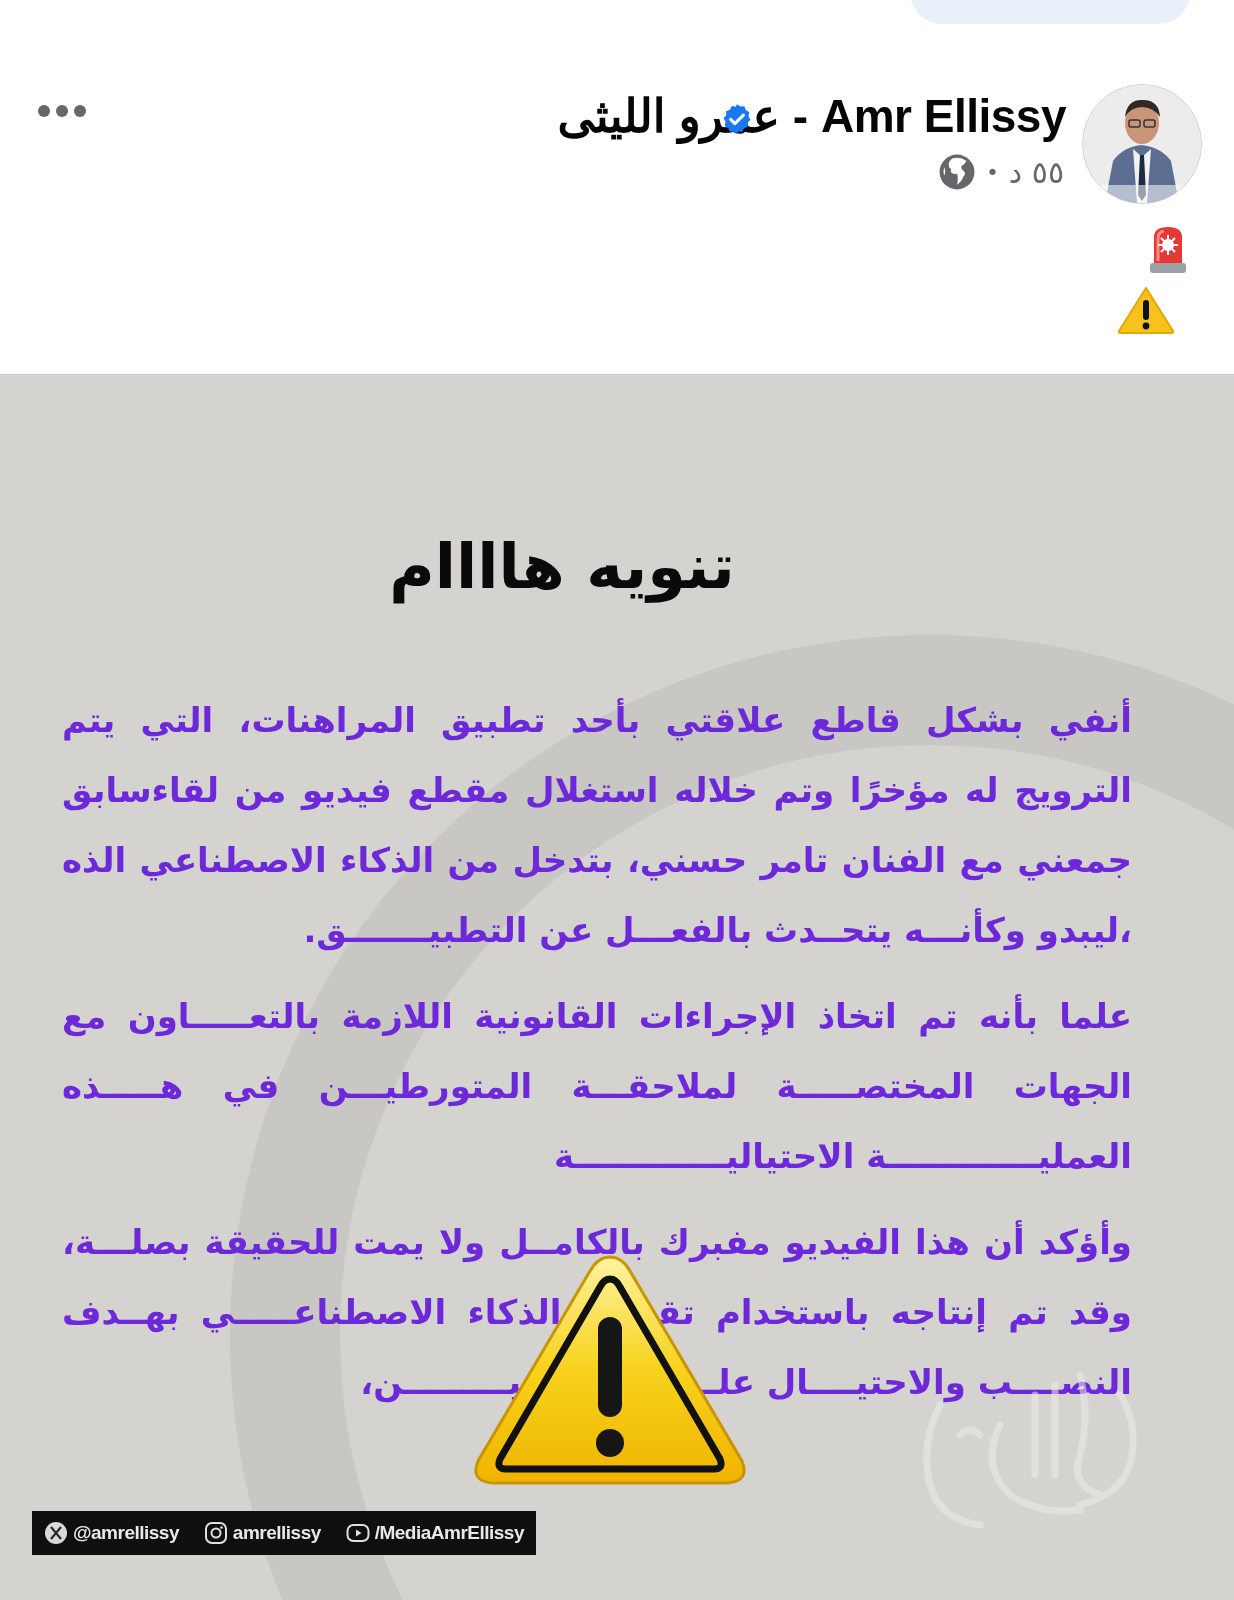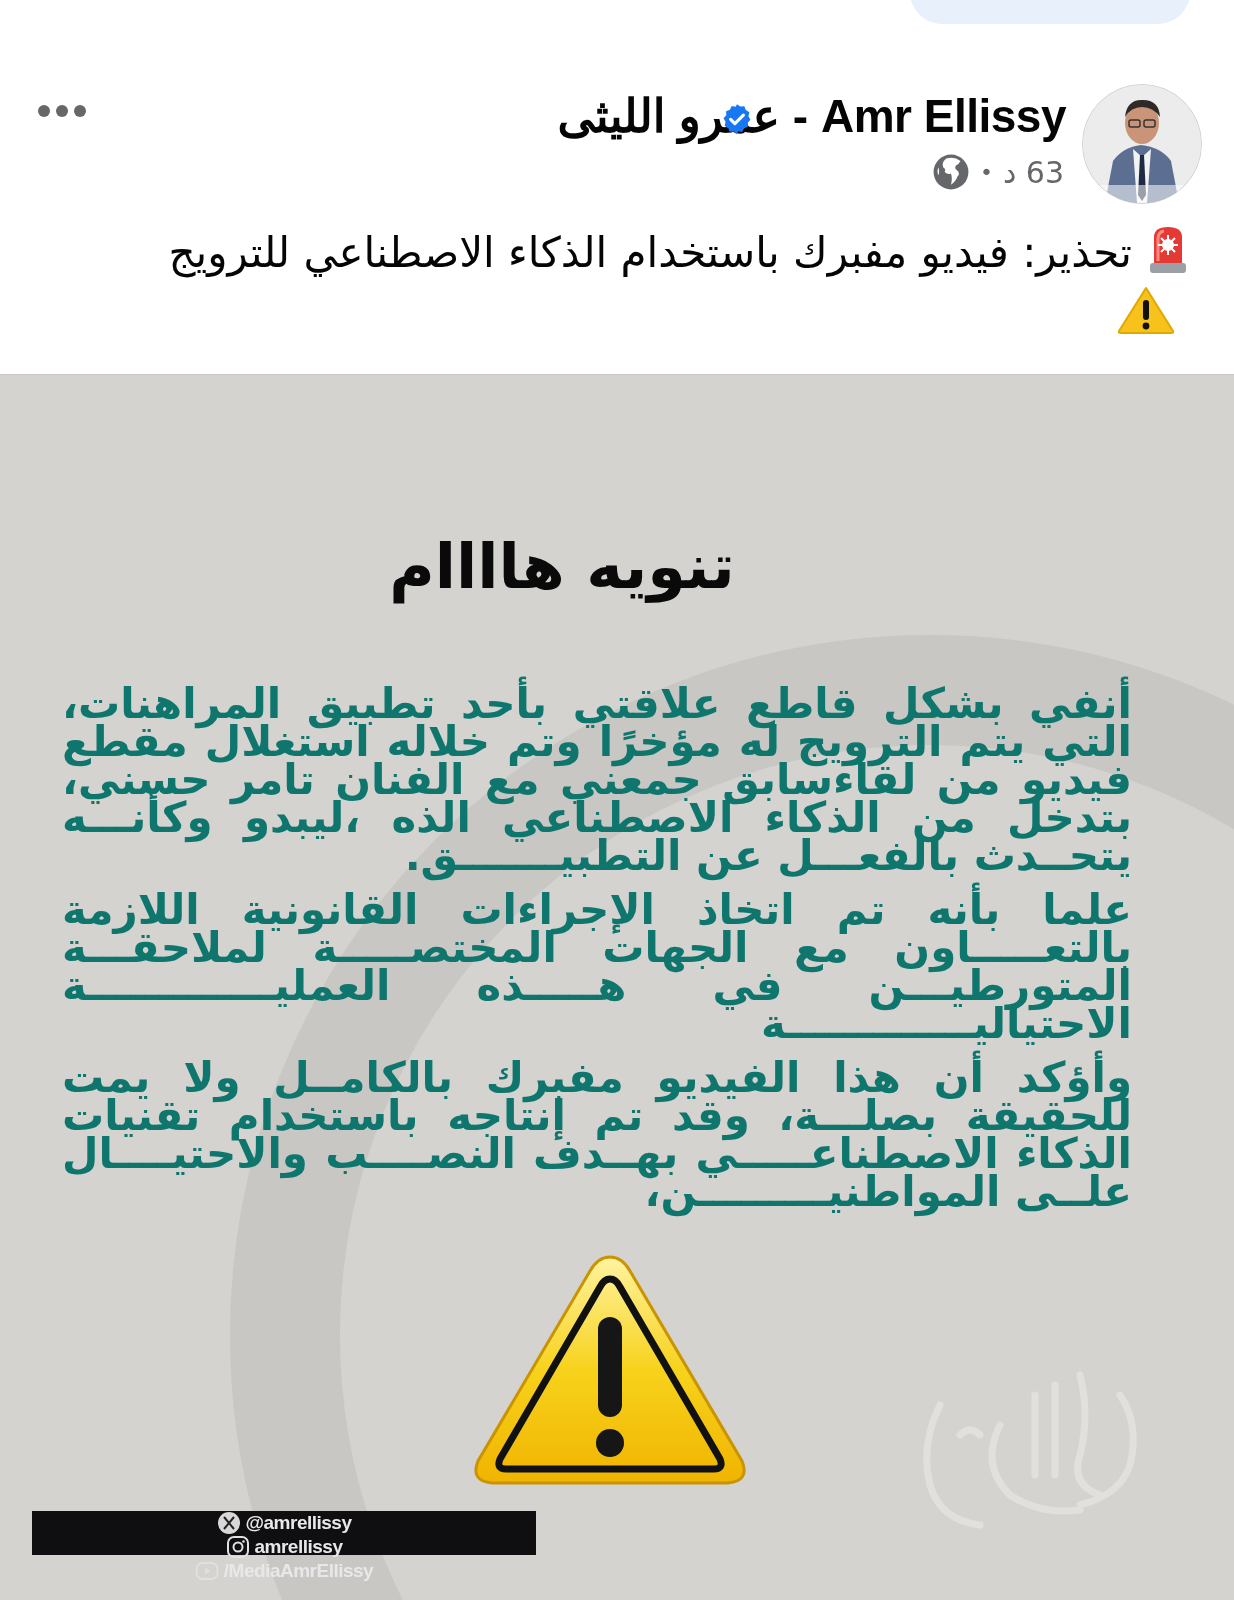--- a/index.html
+++ b/index.html
@@ -64,37 +64,36 @@
   }
   .notice-title {
     position:absolute; left:0; width:1124px; top:155px; text-align:center;
     direction:rtl; font-family:"DejaVu Sans", sans-serif; font-weight:bold;
     font-size:62px; color:#0a0a0a; letter-spacing:-1px;
   }
   .notice-body {
     position:absolute; left:62px; width:1070px; top:310px;
     direction:rtl; text-align:justify; text-align-last:right;
     font-family:"DejaVu Sans", sans-serif; font-weight:bold;
-    font-size:42px; line-height:38px; color:#0f766e;
+    font-size:34px; line-height:70px; color:#6d28d9;
   }
   .notice-body p { margin:0 0 16px 0; }
   .warning-sign {
     position:absolute; left:470px; top:872px; width:280px; height:250px;
   }
   .watermark {
     position:absolute; left:880px; top:960px; width:300px; height:200px;
     opacity:0.55;
   }
   .social-bar {
     position:absolute; left:32px; top:1136px; width:504px; height:44px;
     background:#0f0f12; display:flex; align-items:center; justify-content:space-between;
     padding:0 12px; box-sizing:border-box;
     font-family:"Liberation Sans", sans-serif; font-weight:bold; font-size:19px; color:#e8e8e8;
     letter-spacing:-0.5px;
-    flex-direction:column;
   }
   .social-item { display:flex; align-items:center; gap:5px; cursor:pointer; }
   .social-item svg { width:24px; height:24px; }
 </style>
 </head>
 <body>
 
 <div class="top-pill"></div>
 
 <div class="avatar">
@@ -112,21 +111,21 @@
 </div>
 
 <div class="author-name">عمرو الليثى  -  Amr Ellissy</div>
 
 <svg class="verified" viewBox="0 0 24 24">
   <path d="M12 1.5l2.3 1.7 2.9-.2 1 2.7 2.5 1.5-.6 2.8 1.4 2.5-1.9 2.1.1 2.9-2.7 1-1.3 2.6-2.8-.5L12 22.5l-2.3-1.7-2.9.2-1-2.7-2.5-1.5.6-2.8L2.5 11.5l1.9-2.1-.1-2.9 2.7-1 1.3-2.6 2.8.5z" fill="#1877f2"></path>
   <path d="M7.5 12.2l3 3 6-6" fill="none" stroke="#fff" stroke-width="2.2" stroke-linecap="round" stroke-linejoin="round"></path>
 </svg>
 
 <div class="meta">
-  <span>63 د</span>
+  <span>٥٥ د</span>
   <span class="dot">•</span>
   <svg class="globe" viewBox="0 0 24 24">
     <circle cx="12" cy="12" r="11" fill="#65676b"></circle>
     <path d="M9 3.5 Q6 6 7 9 Q9 10 8 12 Q10 14 12 13 Q13 16 12 20 Q15 18 16 15 Q18 13 16 11 Q14 10 15 8 Q17 7 18 5 Q14 2 9 3.5Z" fill="#ffffff"></path>
     <path d="M4 9 Q5 12 4 14 Q3 12 4 9Z" fill="#ffffff"></path>
   </svg>
 </div>
 
 <div class="more-btn">
   <span></span>
@@ -135,21 +134,21 @@
 </div>
 
 <div class="post-text">
   <div>
     <svg class="emoji-siren" viewBox="0 0 44 52">
       <rect x="4" y="40" width="36" height="10" rx="3" fill="#9aa0a6"></rect>
       <path d="M8 40 L8 14 Q8 4 22 4 Q36 4 36 14 L36 40 Z" fill="#e53935"></path>
       <path d="M12 38 L12 16 Q12 9 18 8" fill="none" stroke="#ff8a80" stroke-width="3"></path>
       <circle cx="22" cy="22" r="6" fill="#ffffff"></circle>
       <path d="M22 12 L22 32 M12 22 L32 22 M15 15 L29 29 M29 15 L15 29" stroke="#ffffff" stroke-width="2"></path>
-    </svg><span>تحذير: فيديو مفبرك باستخدام الذكاء الاصطناعي للترويج</span>
+    </svg>
   </div>
   <div>
     <svg class="emoji-warn" viewBox="0 0 60 50">
       <path d="M30 3 L57 46 Q58 48 55 48 L5 48 Q2 48 3 46 Z" fill="#f8c21c" stroke="#e0a800" stroke-width="2" stroke-linejoin="round"></path>
       <rect x="27" y="15" width="6" height="20" rx="3" fill="#111"></rect>
       <circle cx="30" cy="41" r="3.4" fill="#111"></circle>
     </svg>
   </div>
 </div>
 

